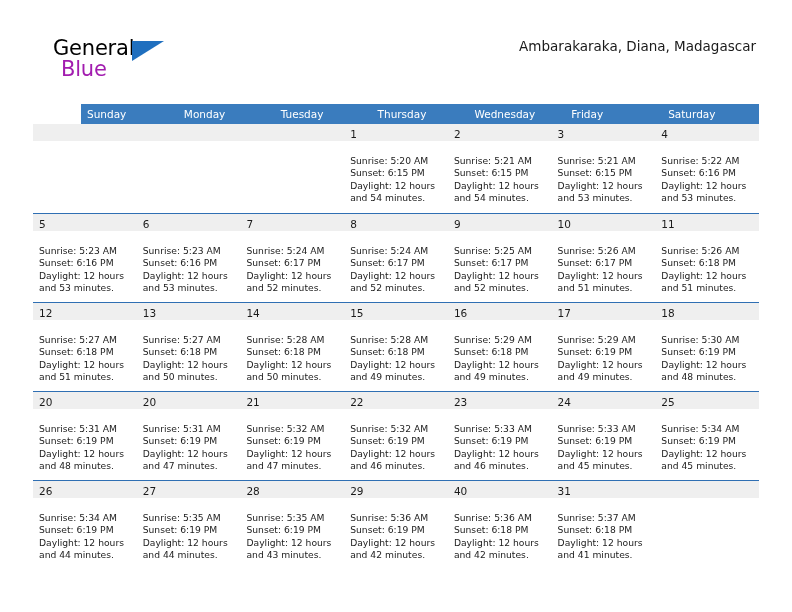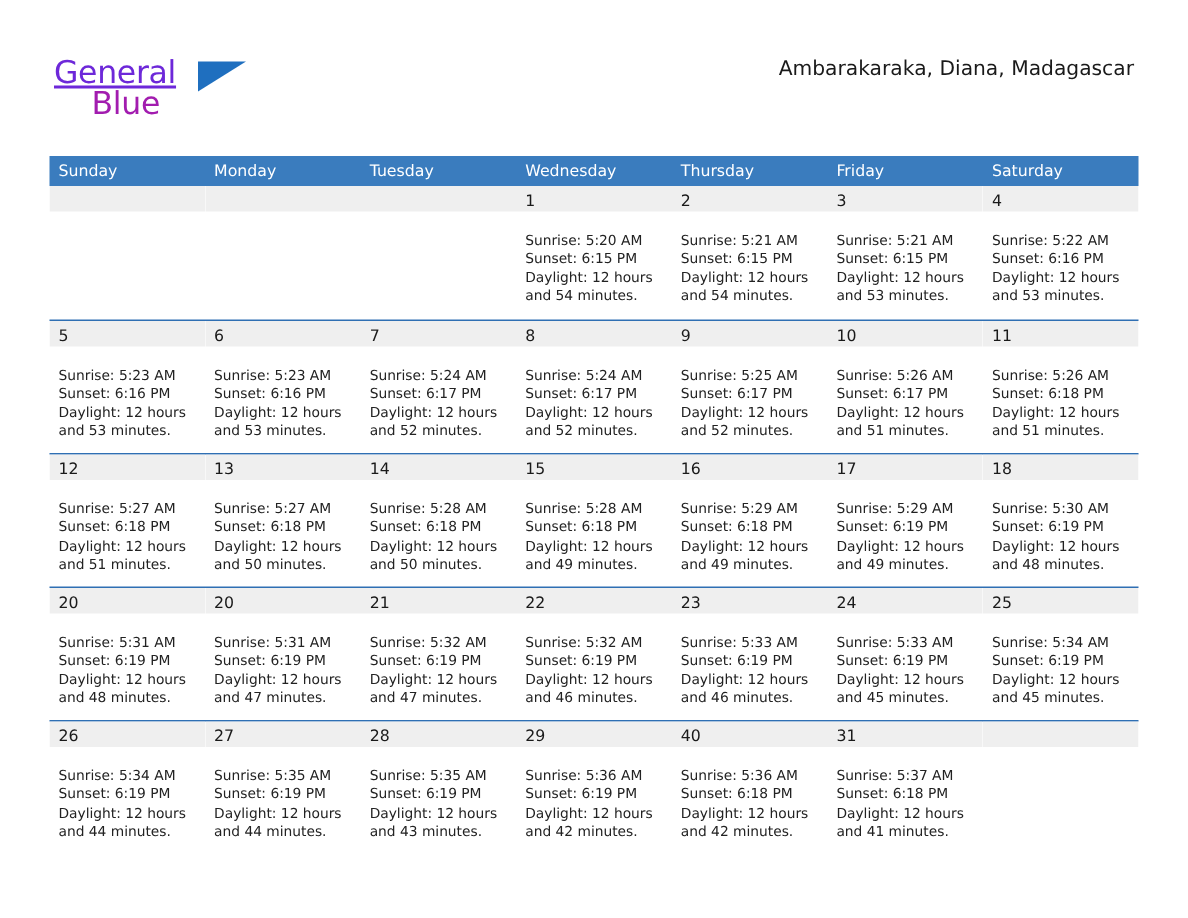--- a/index.html
+++ b/index.html
@@ -32,28 +32,27 @@
   }
   .brand {
     position: absolute;
     left: 36px;
     top: 36px;
     width: 200px;
     height: 50px;
   }
   .brand-general {
     position: absolute;
-    left: 0;
+    left: 17px;
     top: 0;
     font-size: 21px;
     letter-spacing: -0.2px;
-    color: #6d28d9;
+    color: #000000;
     font-family: "DejaVu Sans", sans-serif;
     font-weight: 400;
-    text-decoration: underline;
   }
   .brand-blue {
     position: absolute;
     left: 25px;
     top: 21px;
     font-size: 21px;
     letter-spacing: -0.2px;
     color: #a21caf;
     font-family: "DejaVu Sans", sans-serif;
     font-weight: 400;
@@ -96,20 +95,21 @@
   .cal {
     position: absolute;
     left: 33px;
     top: 104px;
     width: 726px;
   }
   .cal-head {
     display: flex;
     background: #3a7cbe;
     height: 20px;
+    margin-left: 48px;
   }
   .cal-head .hcell {
     flex: 1 1 0;
     box-sizing: border-box;
     padding-left: 6px;
     color: #ffffff;
     font-size: 10.5px;
     line-height: 20px;
     font-family: "DejaVu Sans", sans-serif;
     white-space: nowrap;
@@ -172,22 +172,22 @@
     </div>
 
   </div>
 
   <div class="cal">
 
     <div class="cal-head">
       <div class="hcell">Sunday</div>
       <div class="hcell">Monday</div>
       <div class="hcell">Tuesday</div>
+      <div class="hcell">Thursday</div>
       <div class="hcell">Wednesday</div>
-      <div class="hcell">Thursday</div>
       <div class="hcell">Friday</div>
       <div class="hcell">Saturday</div>
     </div>
 
     <div class="week first">
       <div class="cell empty">
         <div class="daynum-band"><span class="daynum"></span></div>
 
       </div>
       <div class="cell empty">

